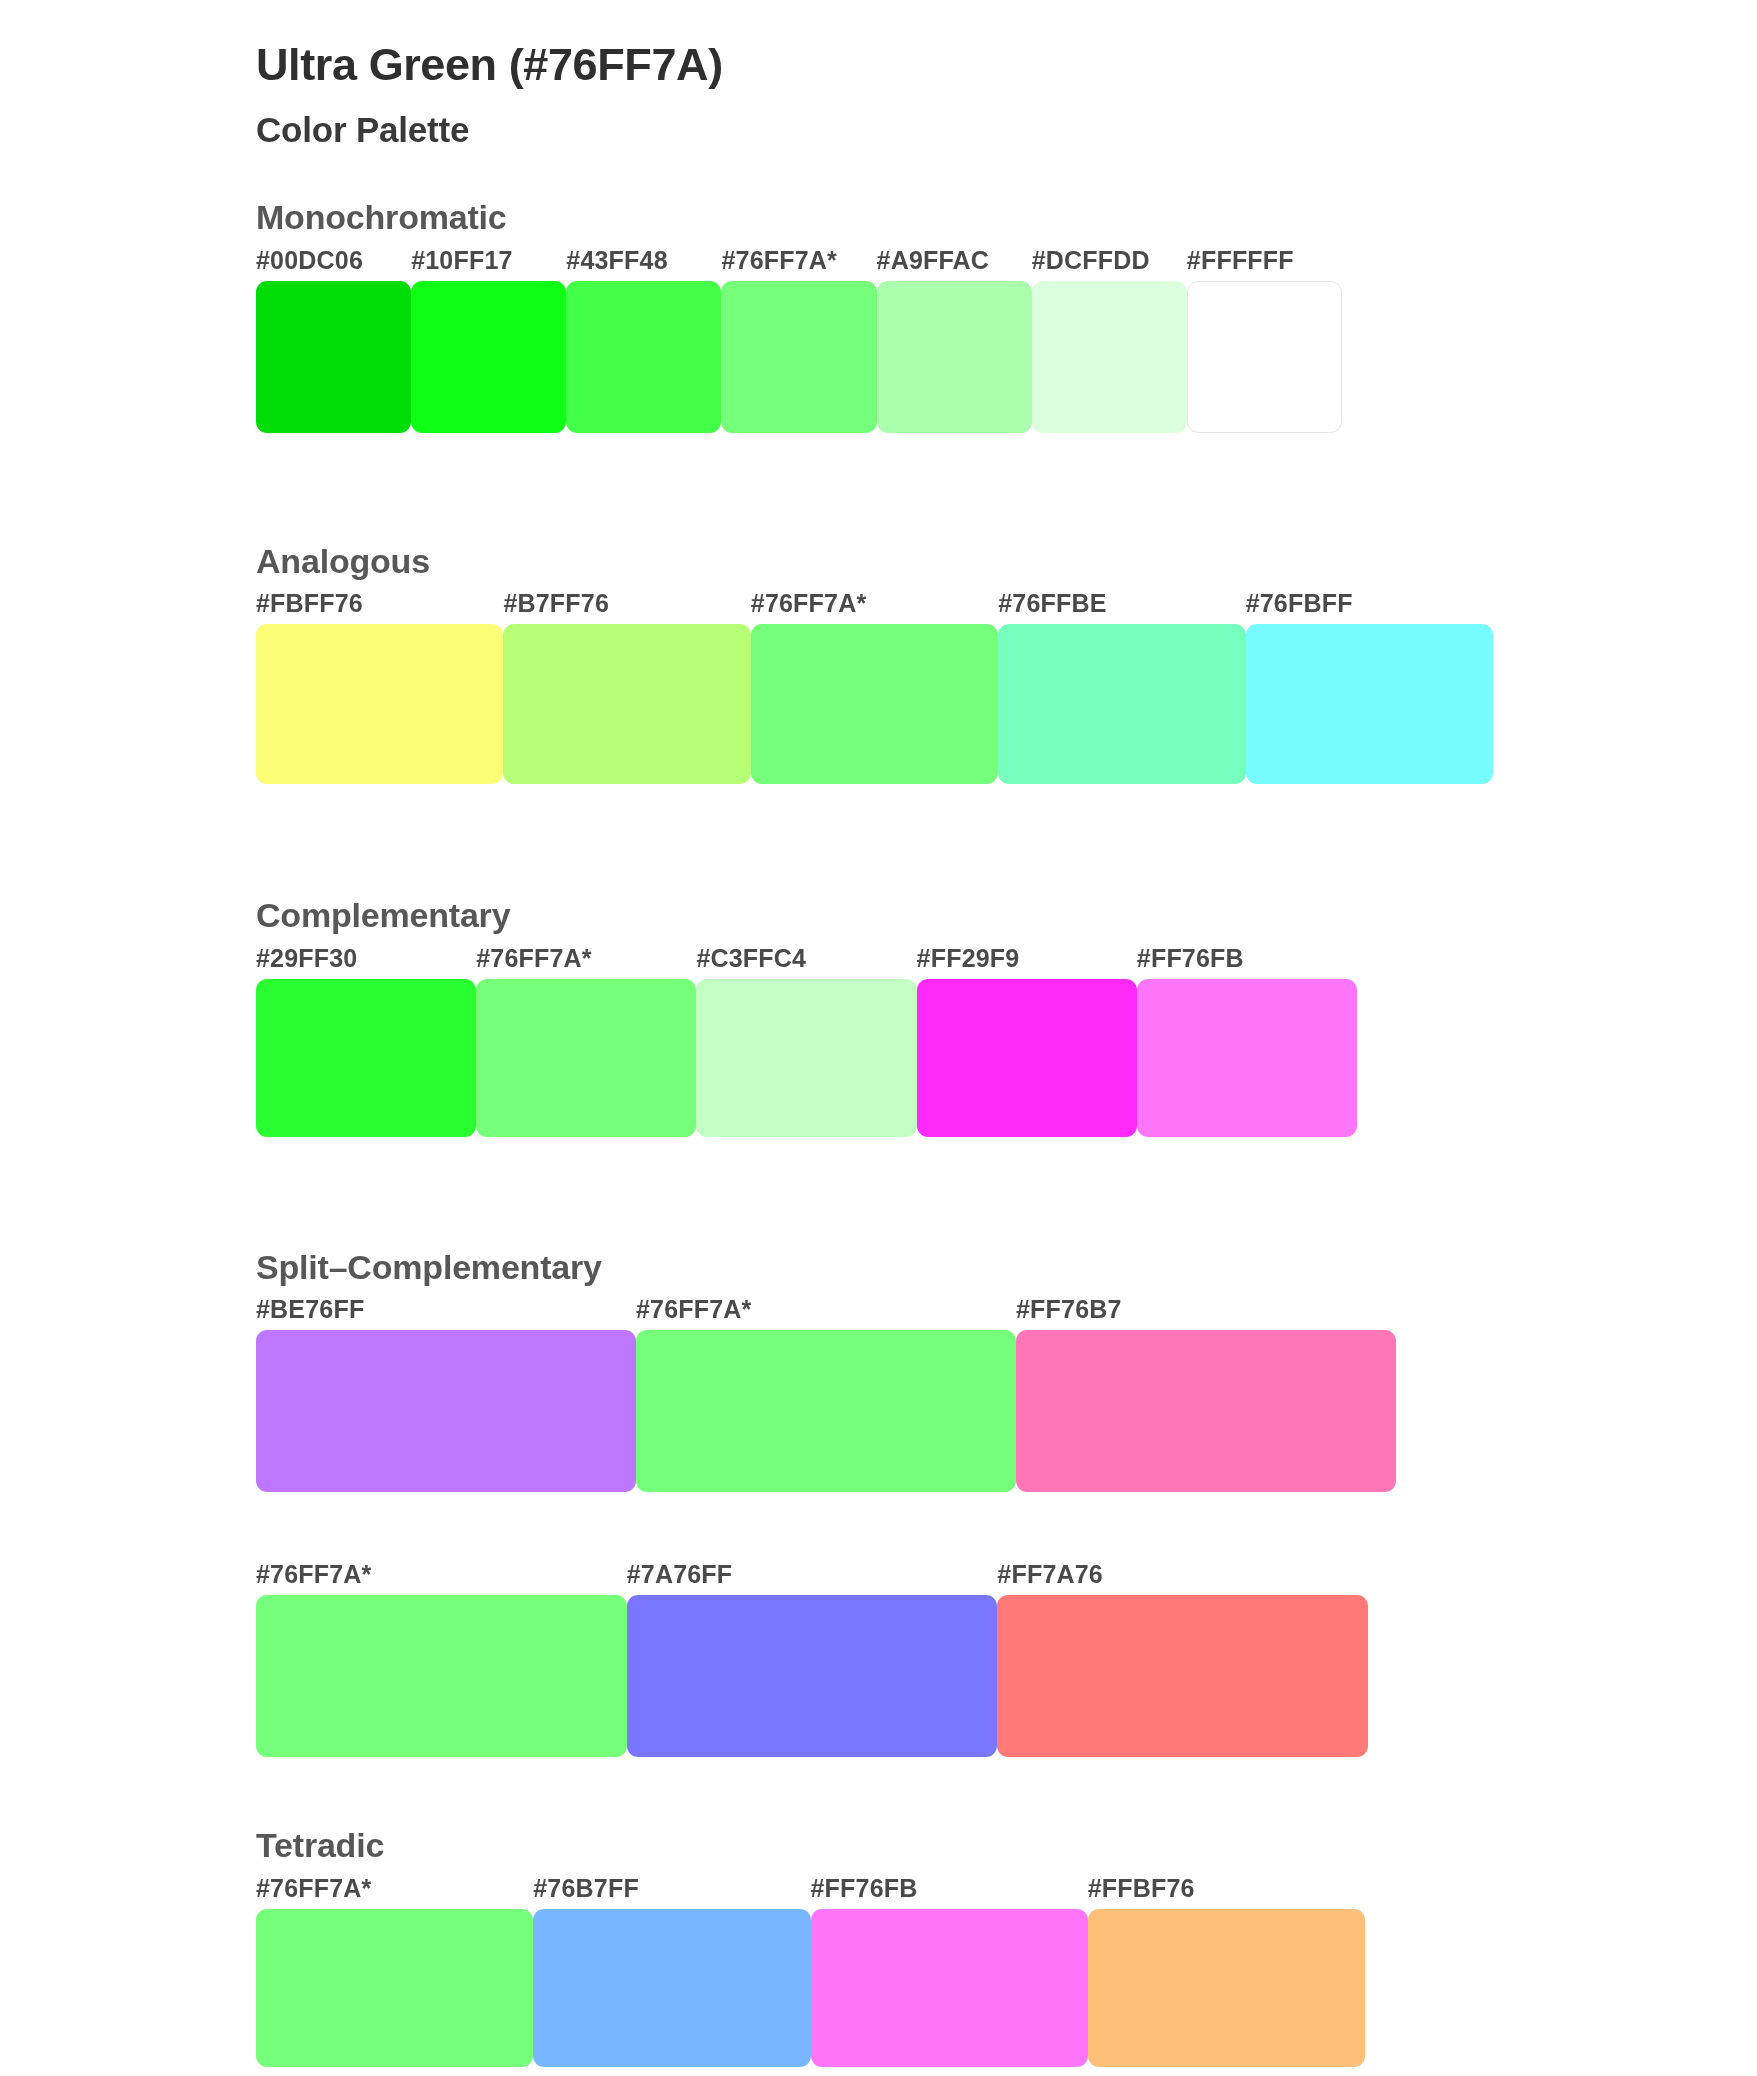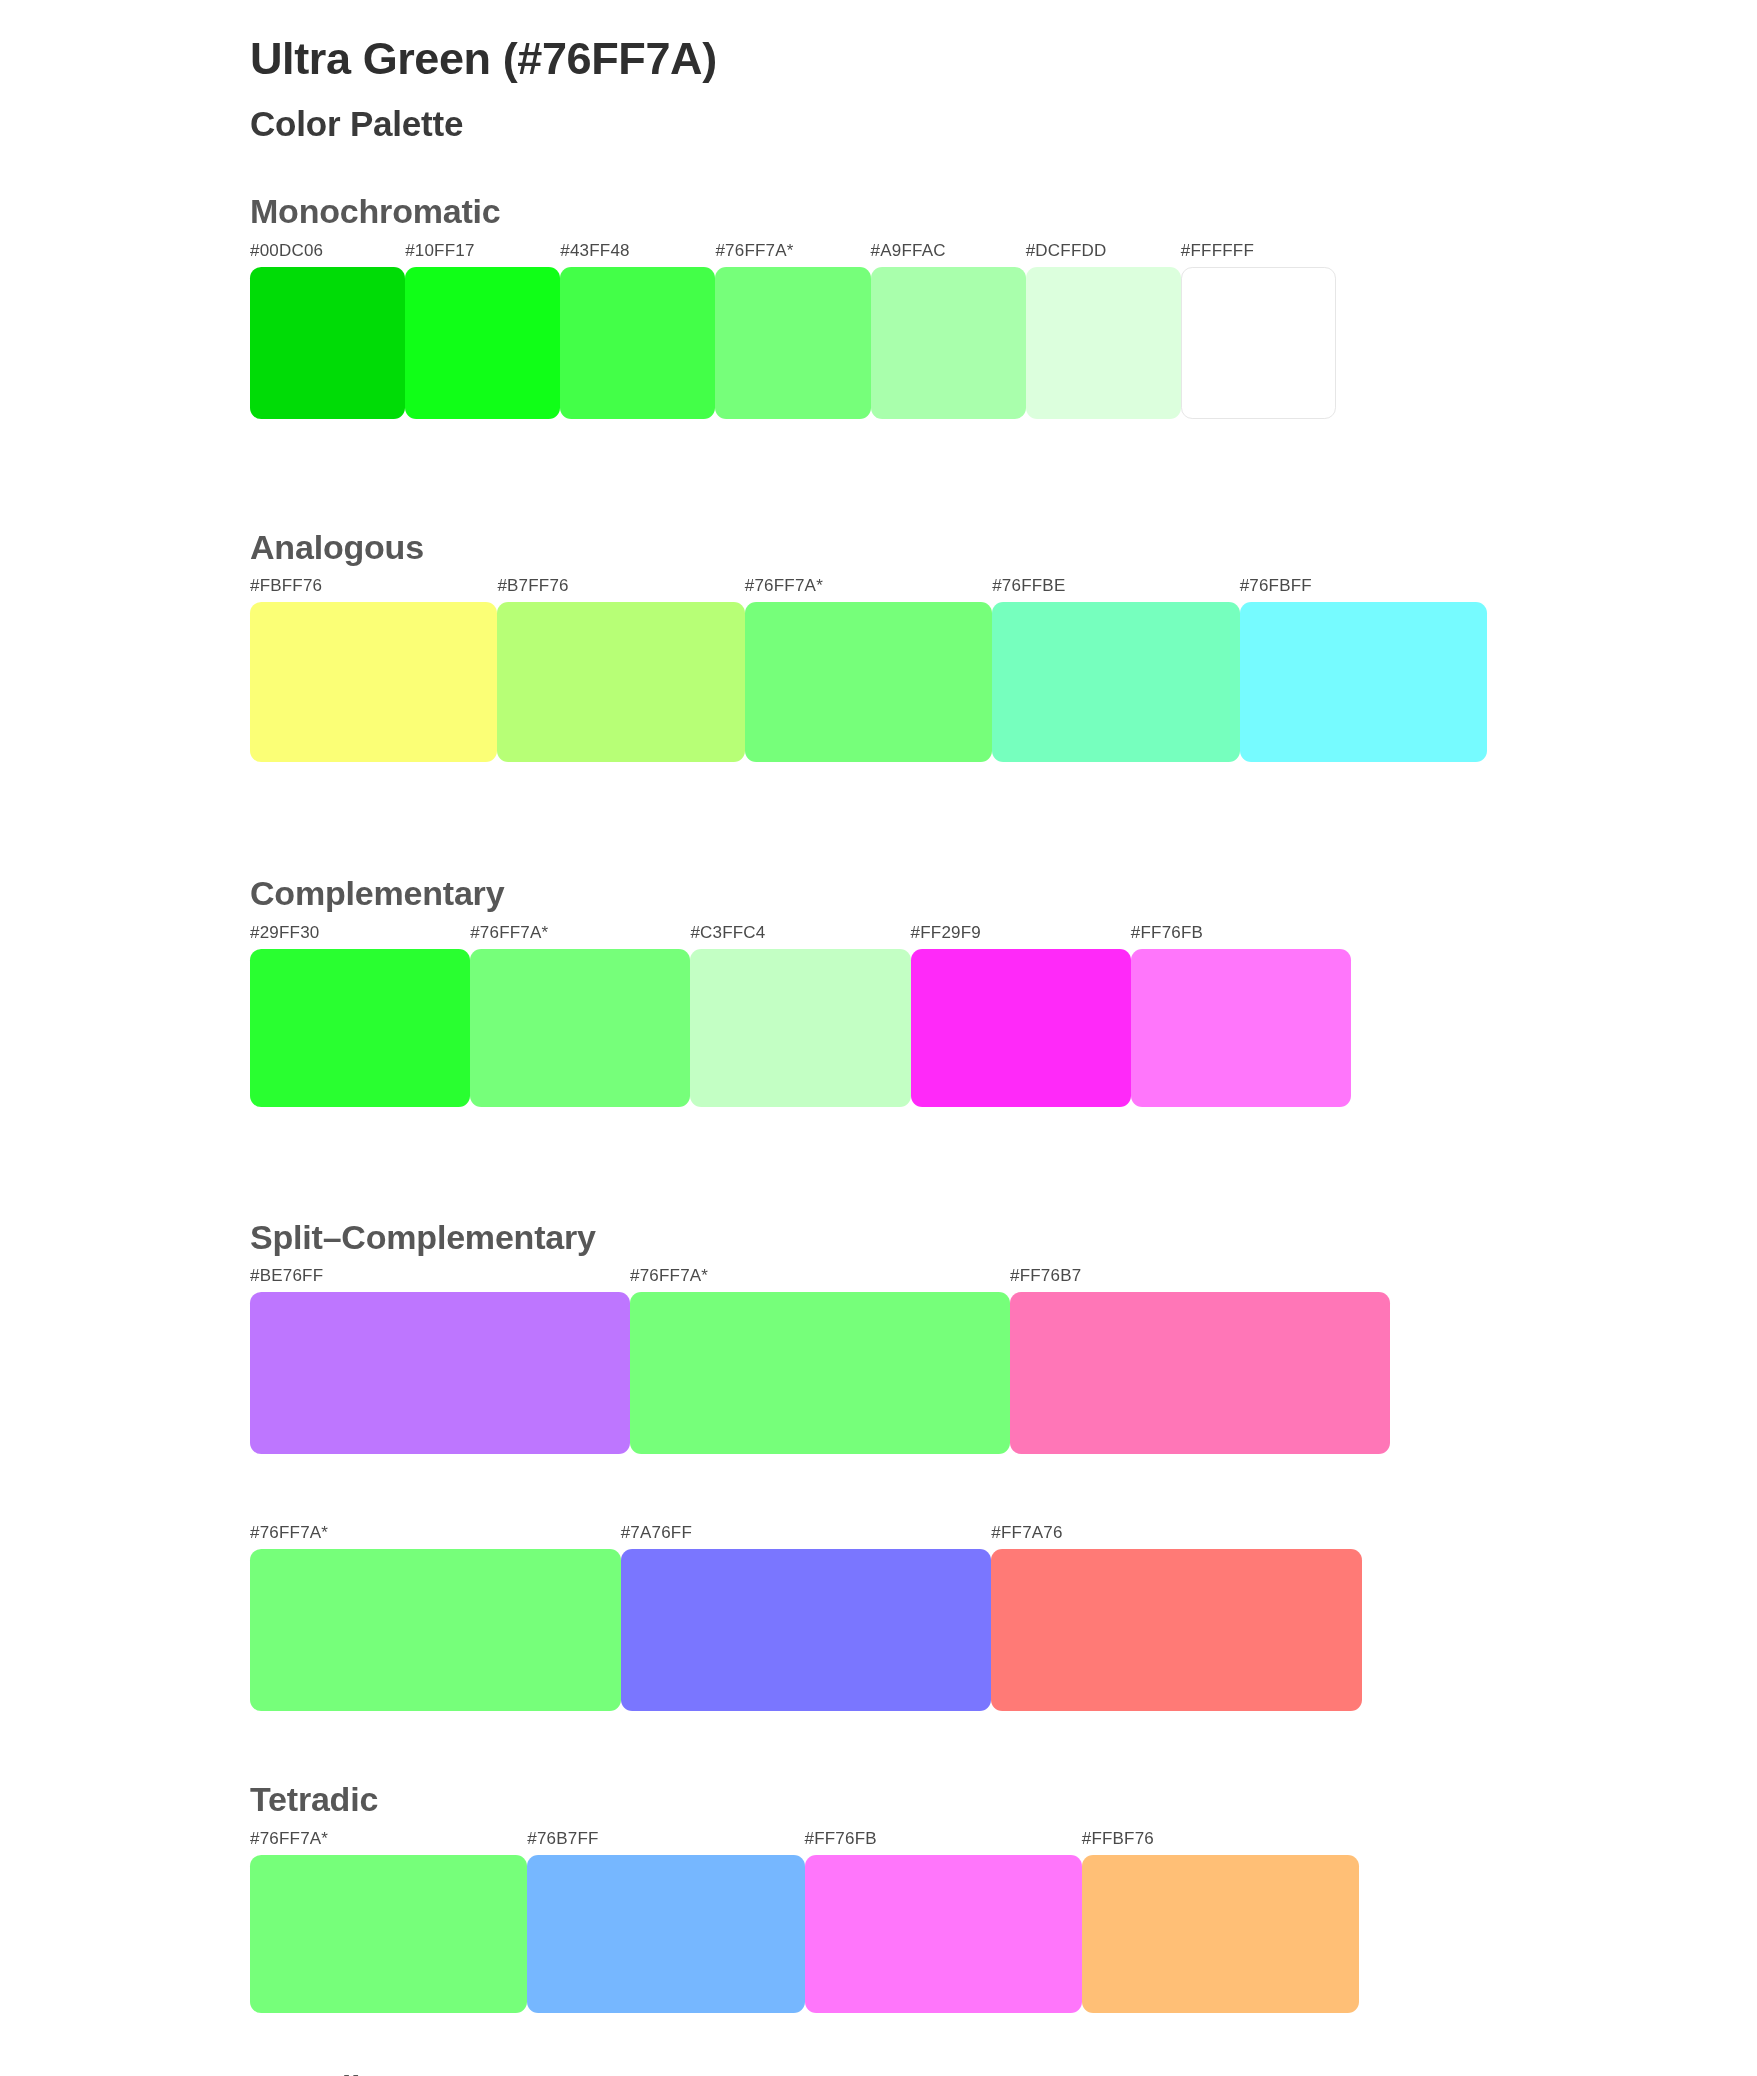--- a/index.html
+++ b/index.html
@@ -10,21 +10,21 @@
     background: #ffffff;
     font-family: "Liberation Sans", sans-serif;
     -webkit-font-smoothing: antialiased;
   }
 
   .page {
     position: relative;
     width: 1757px;
     height: 2077px;
     background: #ffffff;
-    padding: 10px;
+    padding: 16px;
   }
 
   .header {
     padding-left: 240px;
     padding-top: 22.4px;
   }
 
   .title {
     font-size: 45px;
     font-weight: 700;
@@ -65,22 +65,22 @@
     display: flex;
     align-items: flex-start;
   }
 
   .swatch {
     position: relative;
     flex: 1 1 0;
   }
 
   .swatch-label {
-    font-size: 17px;
-    font-weight: 400;
+    font-size: 25px;
+    font-weight: 700;
     color: #4a4a4a;
     line-height: 1;
     padding-bottom: 8px;
     white-space: nowrap;
     letter-spacing: 0.2px;
   }
 
   .swatch-chip {
     width: 100%;
     border-radius: 11.2px;

